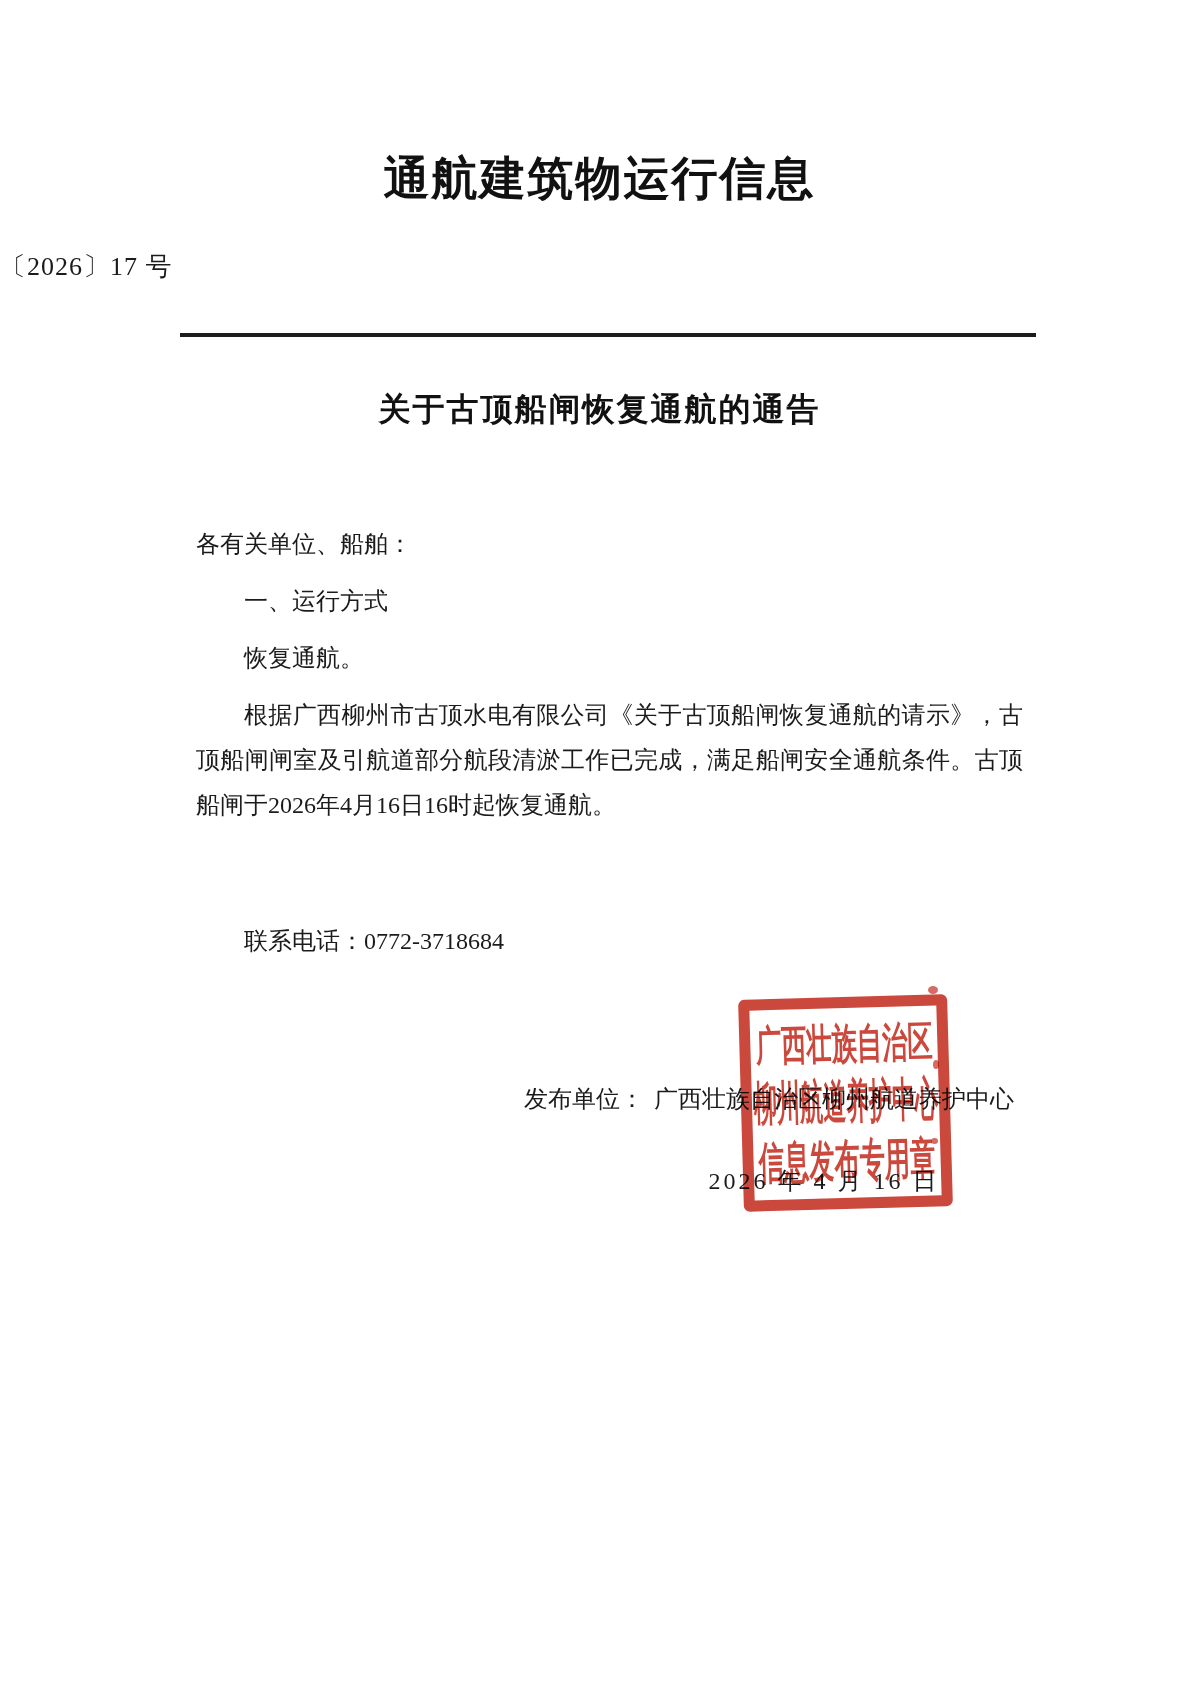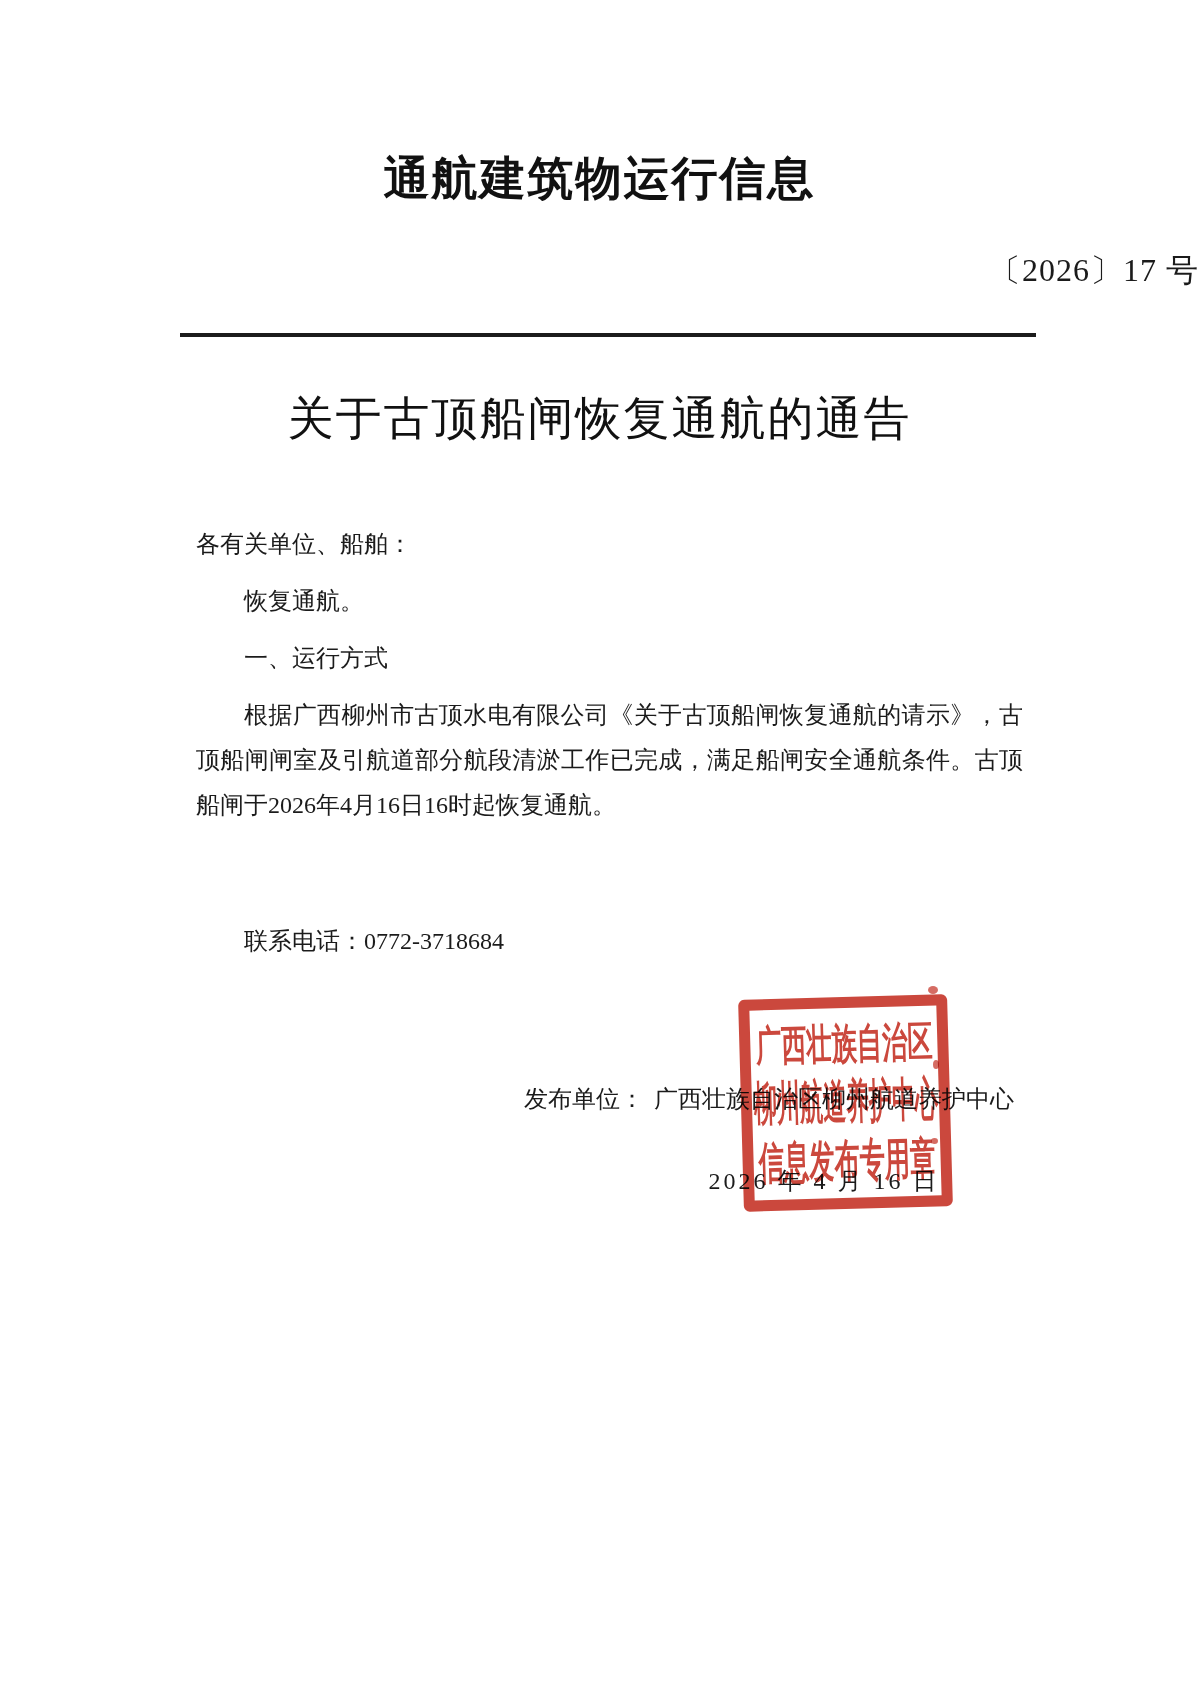--- a/index.html
+++ b/index.html
@@ -17,30 +17,30 @@
   p { margin: 12px; }
 
   .header-title {
     position: absolute; top: 148px; left: 0; width: 100%;
     margin: 0; text-align: center;
     font-size: 46px; font-weight: bold; letter-spacing: 2px;
     color: #111;
   }
   .doc-number {
     position: absolute; top: 249px; left: 0; width: 100%;
-    text-align: right; font-size: 32px; letter-spacing: 1px;
+    text-align: left; font-size: 26px; letter-spacing: 1px;
   }
   .divider {
     position: absolute; left: 180px; top: 333px;
     width: 856px; height: 4px; background: #1c1c1c;
   }
   .notice-title {
     position: absolute; top: 388px; left: 0; width: 100%;
     margin: 0; text-align: center;
-    font-size: 46px; font-weight: normal; letter-spacing: 2px;
+    font-size: 32px; font-weight: bold; letter-spacing: 2px;
     color: #111;
   }
 
   .body-block {
     position: absolute; left: 184px; top: 510px; width: 851px;
     font-size: 24px; line-height: 45px;
   }
   .indent { text-indent: 48px; }
   .para { text-indent: 48px; text-align: justify; }
 
@@ -97,22 +97,22 @@
   <h1 class="header-title">通航建筑物运行信息</h1>
 
   <div class="doc-number">〔2026〕17 号</div>
 
   <div class="divider"></div>
 
   <h2 class="notice-title">关于古顶船闸恢复通航的通告</h2>
 
   <div class="body-block">
     <p class="salutation">各有关单位、船舶：</p>
+    <p class="indent">一、运行方式</p>
     <p class="indent">恢复通航。</p>
-    <p class="indent">一、运行方式</p>
     <p class="para">根据广西柳州市古顶水电有限公司《关于古顶船闸恢复通航的请示》，古顶船闸闸室及引航道部分航段清淤工作已完成，满足船闸安全通航条件。古顶船闸于2026年4月16日16时起恢复通航。</p>
   </div>
 
   <div class="closing-block">
     <p class="indent">联系电话：0772-3718684</p>
   </div>
 
   <div class="publisher-line">
     <span>发布单位：</span><span class="publisher-name">广西壮族自治区柳州航道养护中心</span>
   </div>

